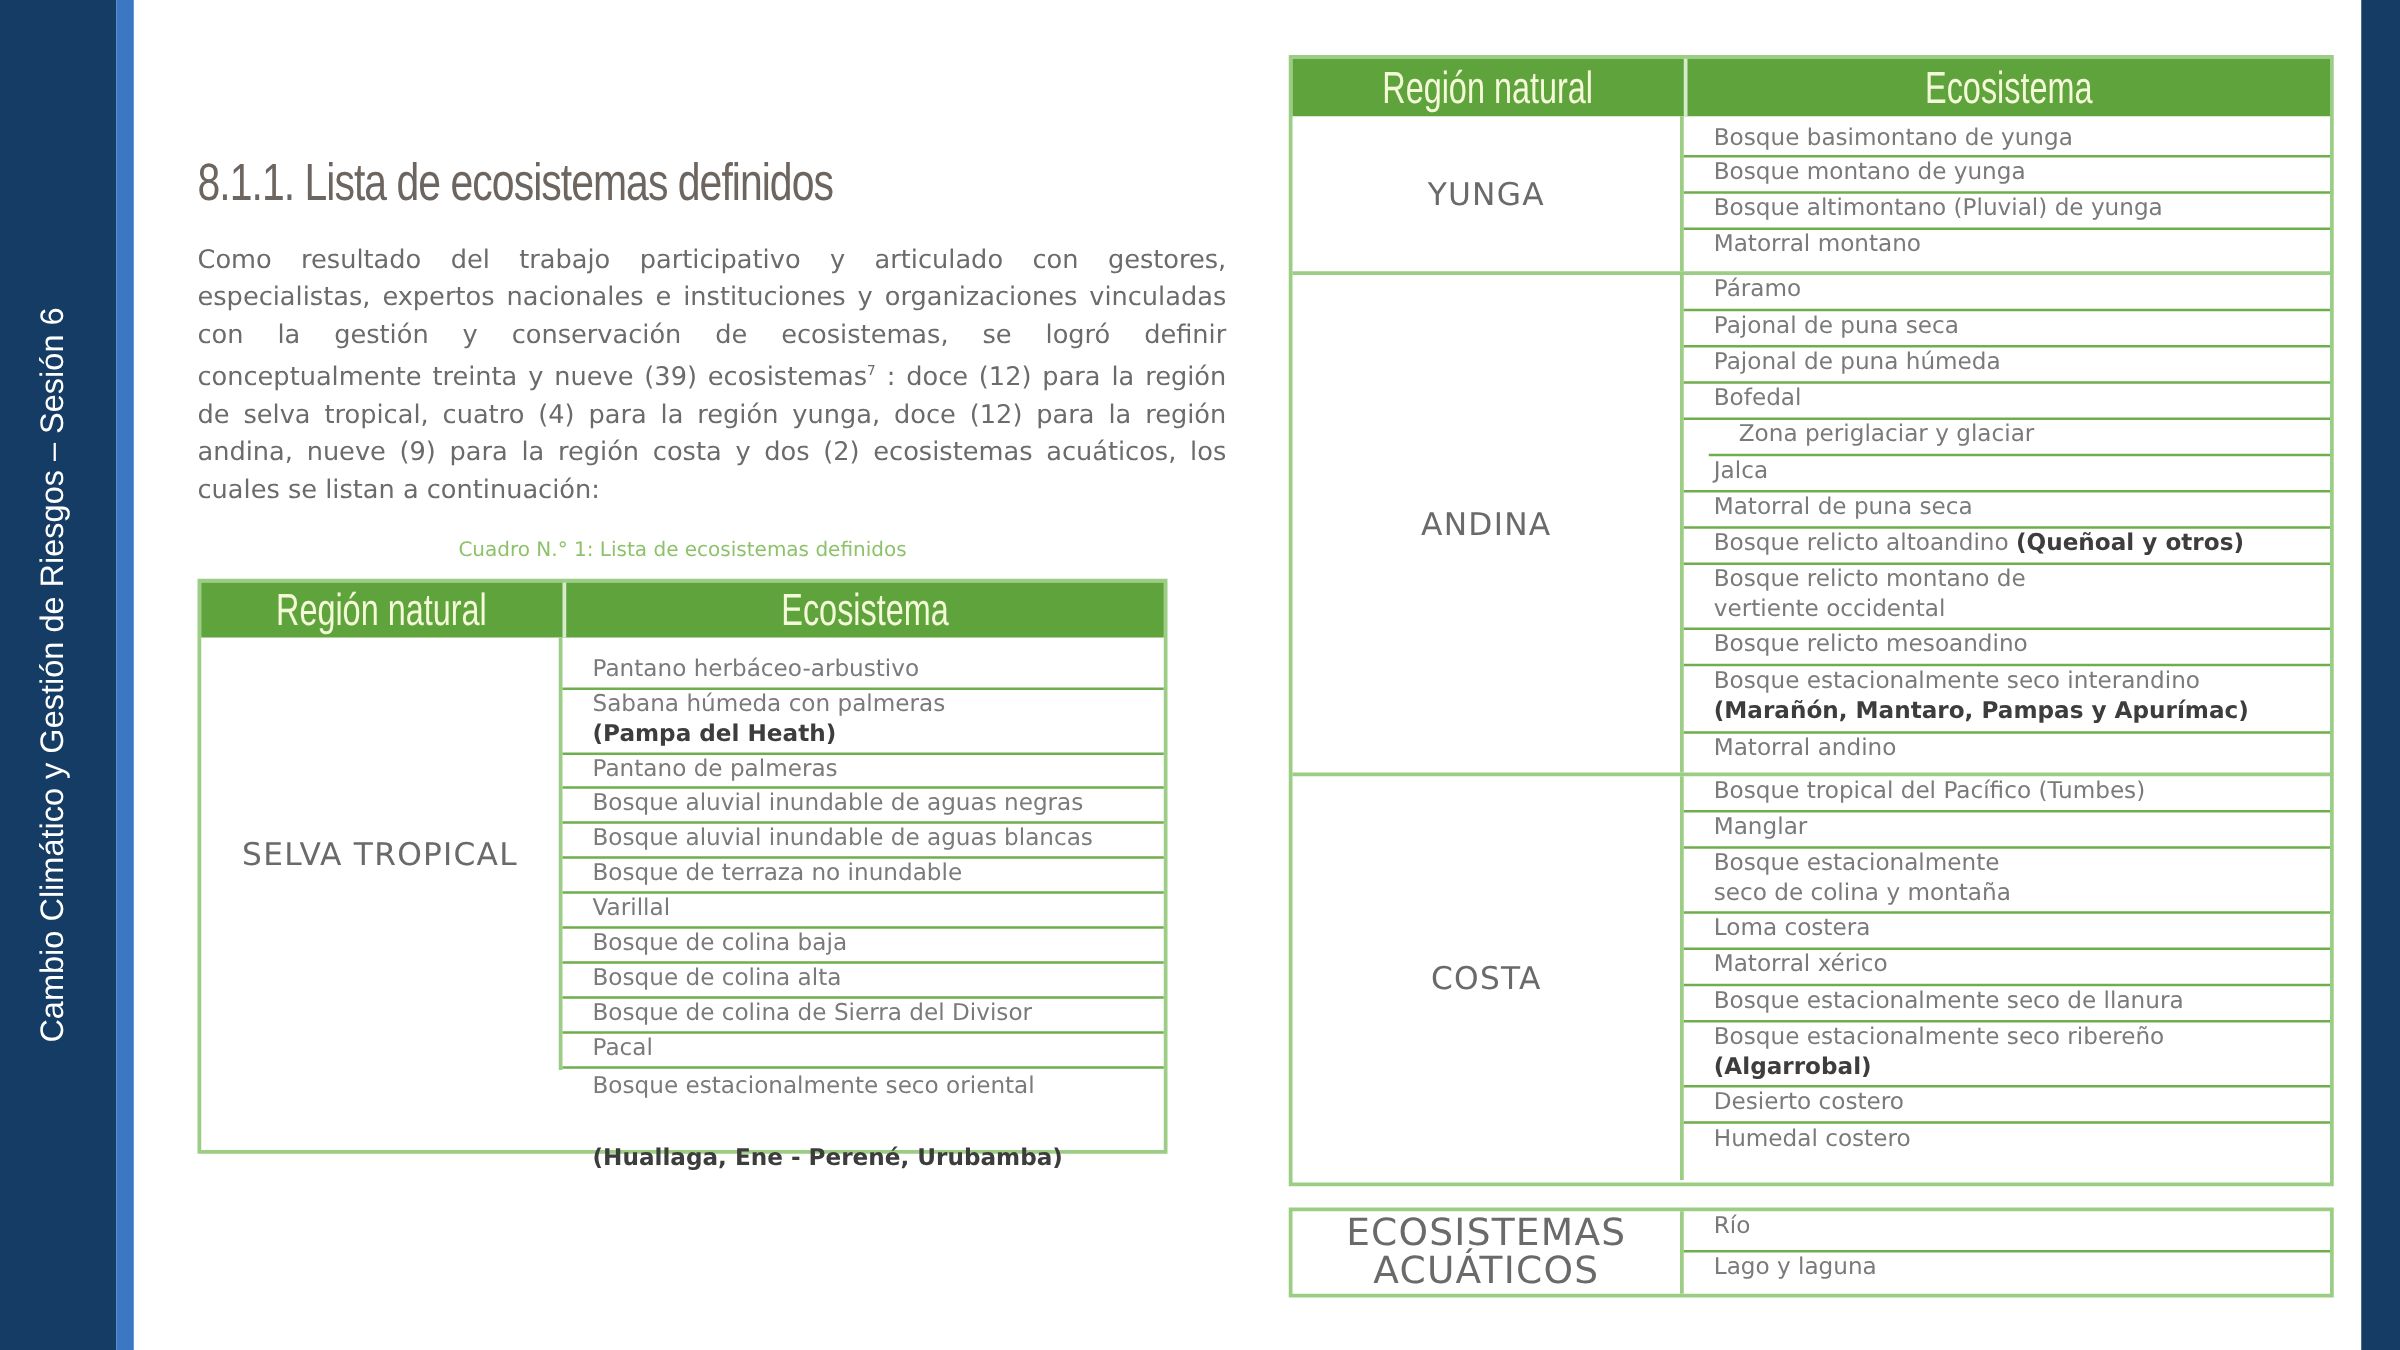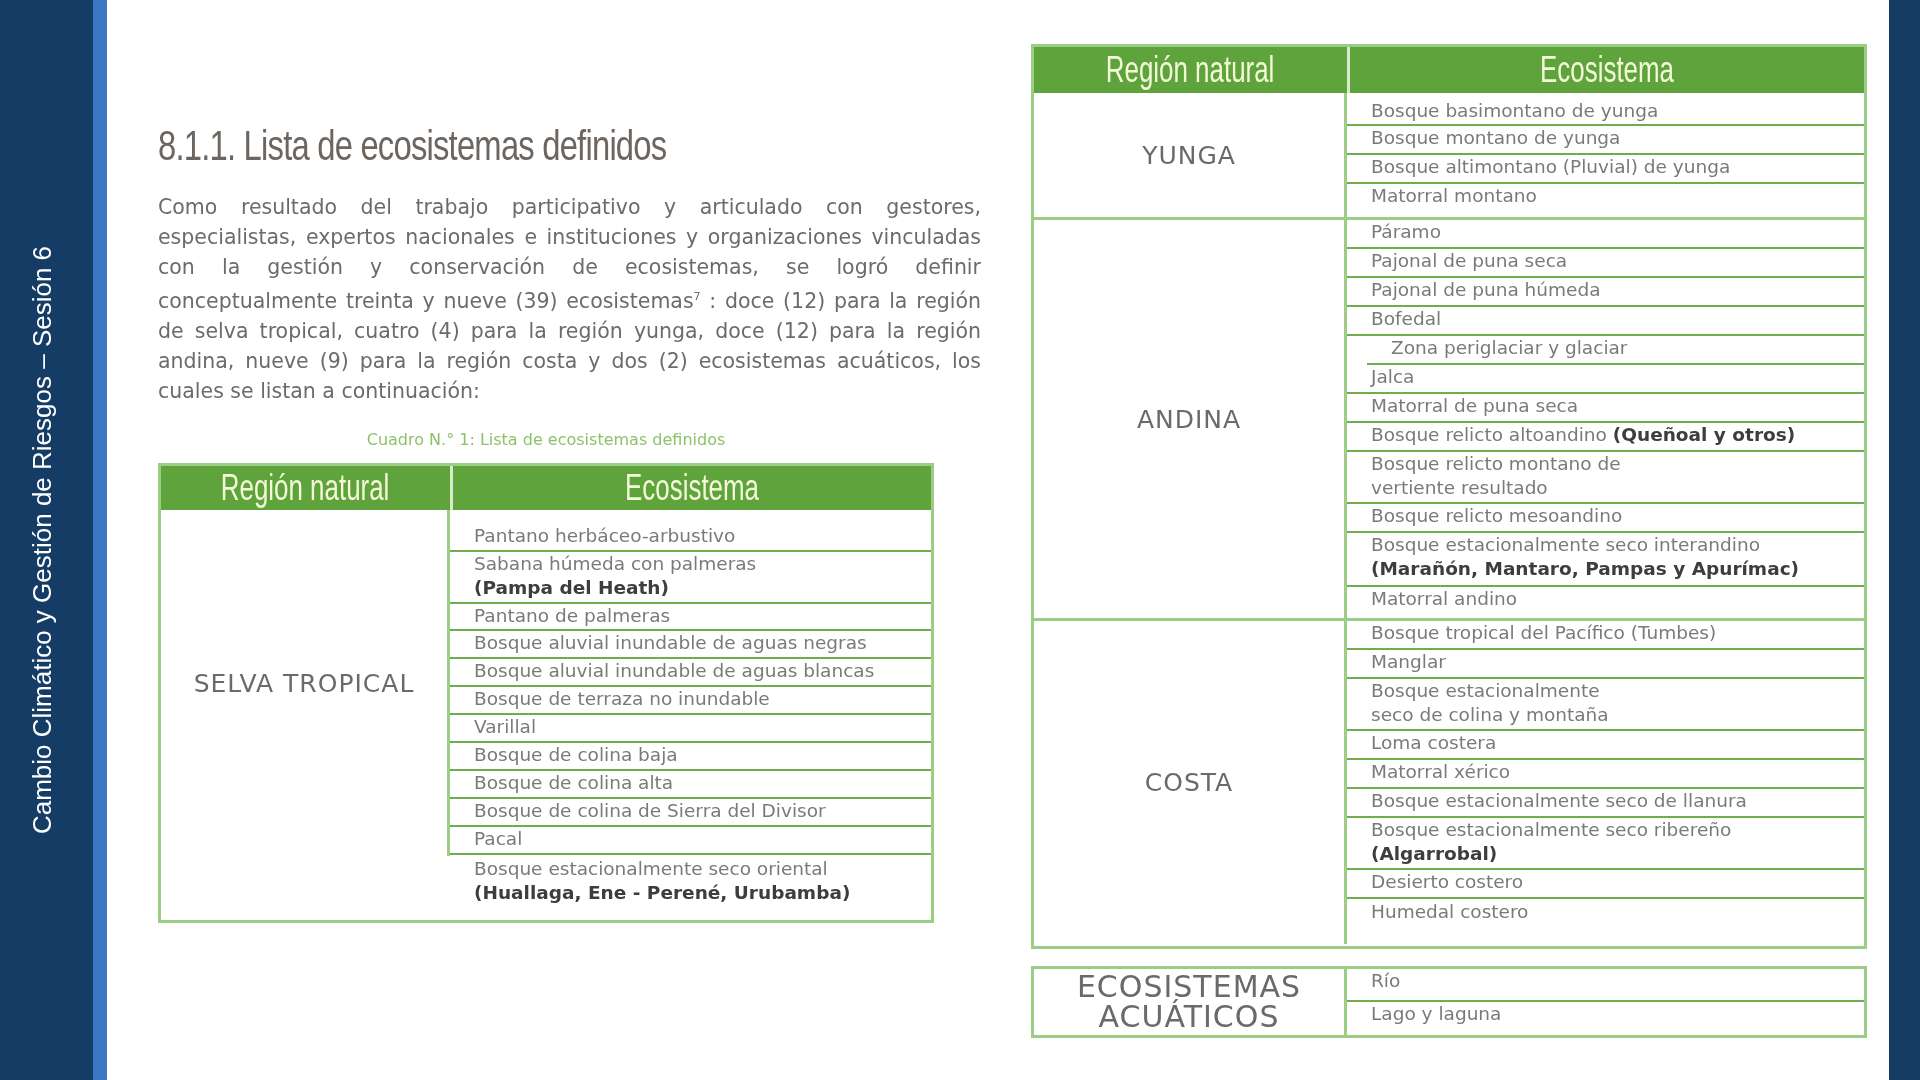--- a/index.html
+++ b/index.html
@@ -142,21 +142,21 @@
         </div>
       <div class="eco" style="height:28px;">
           <span>Bosque de colina alta</span>
         </div>
       <div class="eco" style="height:28px;">
           <span>Bosque de colina de Sierra del Divisor</span>
         </div>
       <div class="eco" style="height:28px;">
           <span>Pacal</span>
         </div>
-      <div class="eco" style="flex:1;justify-content:flex-start;padding-top:2px;">
+      <div class="eco" style="flex:1;justify-content:flex-start;padding-top:2px;gap:34px;">
           <span>Bosque estacionalmente seco oriental</span>
           <span class="b">(Huallaga, Ene - Perené, Urubamba)</span>
         </div>
     </div>
   </div>
 </div>
 
 <div class="tbl" id="tbl-right">
   <div class="tbl-head" style="height:46px;">
     <div class="hcol c1">
@@ -207,21 +207,21 @@
           <span>Jalca</span>
         </div>
       <div class="eco" style="height:29px;">
           <span>Matorral de puna seca</span>
         </div>
       <div class="eco" style="height:29px;">
           <span><span>Bosque relicto altoandino </span><span class="b">(Queñoal y otros)</span></span>
         </div>
       <div class="eco" style="height:52px;">
           <span>Bosque relicto montano de</span>
-          <span>vertiente resultado</span>
+          <span>vertiente occidental</span>
         </div>
       <div class="eco" style="height:29px;">
           <span>Bosque relicto mesoandino</span>
         </div>
       <div class="eco" style="height:54px;">
           <span>Bosque estacionalmente seco interandino</span>
           <span class="b">(Marañón, Mantaro, Pampas y Apurímac)</span>
         </div>
       <div class="eco" style="flex:1;">
           <span>Matorral andino</span>

